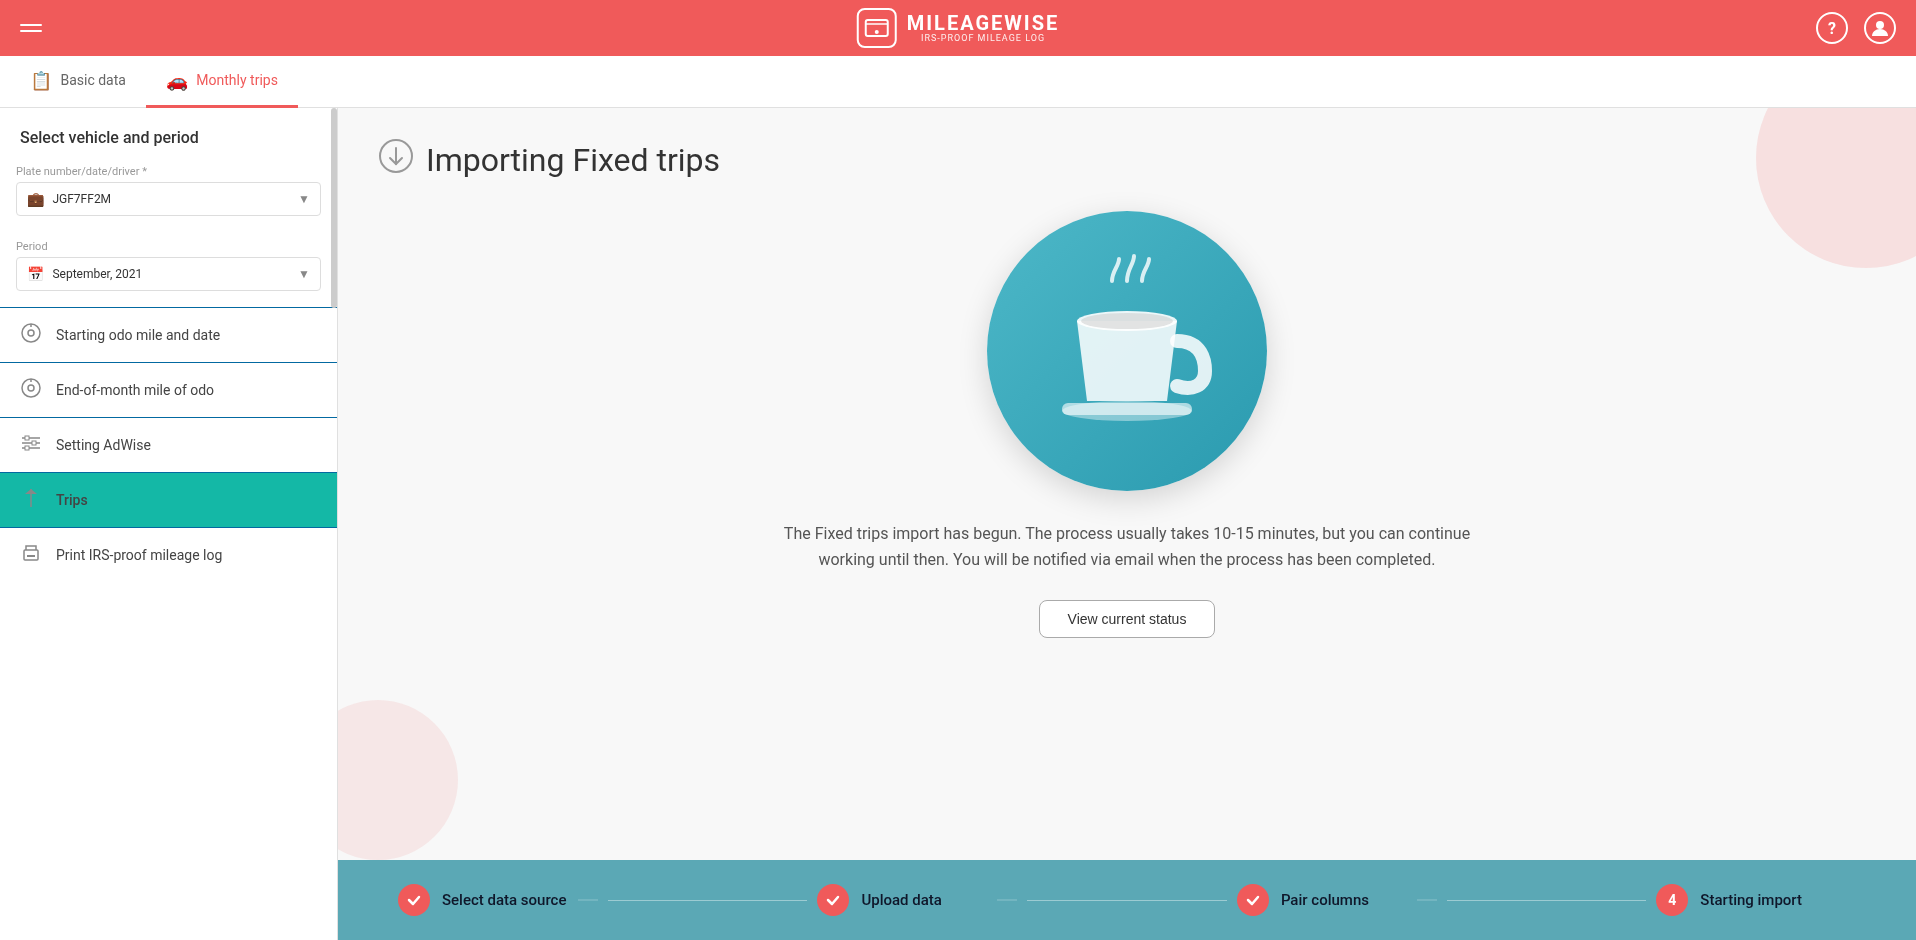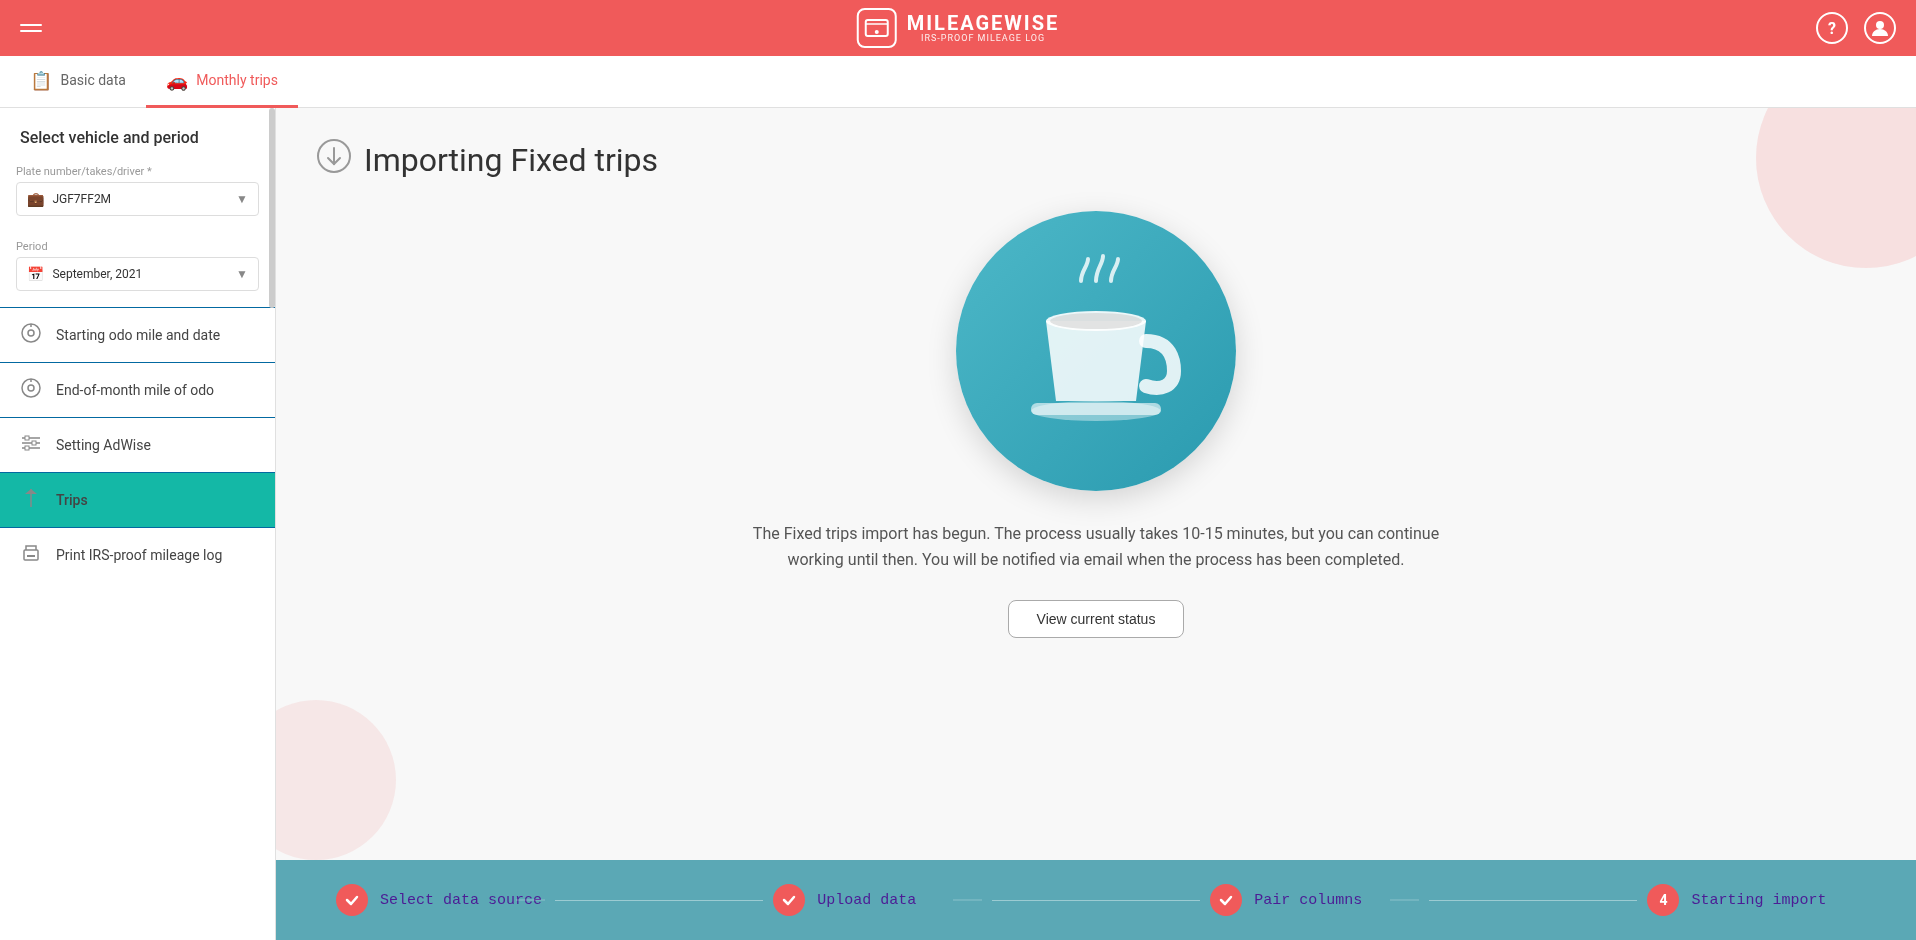--- a/index.html
+++ b/index.html
@@ -115,21 +115,21 @@
     }
 
     
     .main-layout {
       display: flex;
       height: calc(940px - 56px - 52px);
     }
 
     
     .sidebar {
-      width: 276px;
+      width: 338px;
       background: white;
       border-right: 1px solid #e0e0e0;
       overflow-y: auto;
       flex-shrink: 0;
       position: relative;
     }
     .sidebar-section-title {
       font-size: 16px;
       font-weight: 500;
       color: #333;
@@ -351,23 +351,22 @@
       display: flex;
       align-items: center;
       justify-content: center;
       color: white;
       font-size: 14px;
       font-weight: 700;
       flex-shrink: 0;
     }
     .wizard-step-label {
       font-size: 15px;
-      color: #4c1d95;
+      color: #0f172a;
       font-weight: 500;
-      font-family: Liberation Mono, monospace;
     }
 
     
     .step-connector {
       flex: 1;
       height: 1px;
       background: rgba(255,255,255,0.4);
       margin: 0 10px;
     }
   </style>
@@ -415,21 +414,21 @@
     <span>Monthly trips</span>
   </div>
 </div>
 
 <div class="main-layout">
 
   <aside class="sidebar">
     <div class="sidebar-section-title">Select vehicle and period</div>
 
     <div class="sidebar-dropdown-group">
-      <div class="dropdown-label">Plate number/takes/driver *</div>
+      <div class="dropdown-label">Plate number/date/driver *</div>
       <div class="dropdown-field">
         <span class="field-icon">💼</span>
         <span class="field-value">JGF7FF2M</span>
         <span class="chevron">▼</span>
       </div>
     </div>
 
     <div class="sidebar-dropdown-group">
       <div class="dropdown-label">Period</div>
       <div class="dropdown-field">

